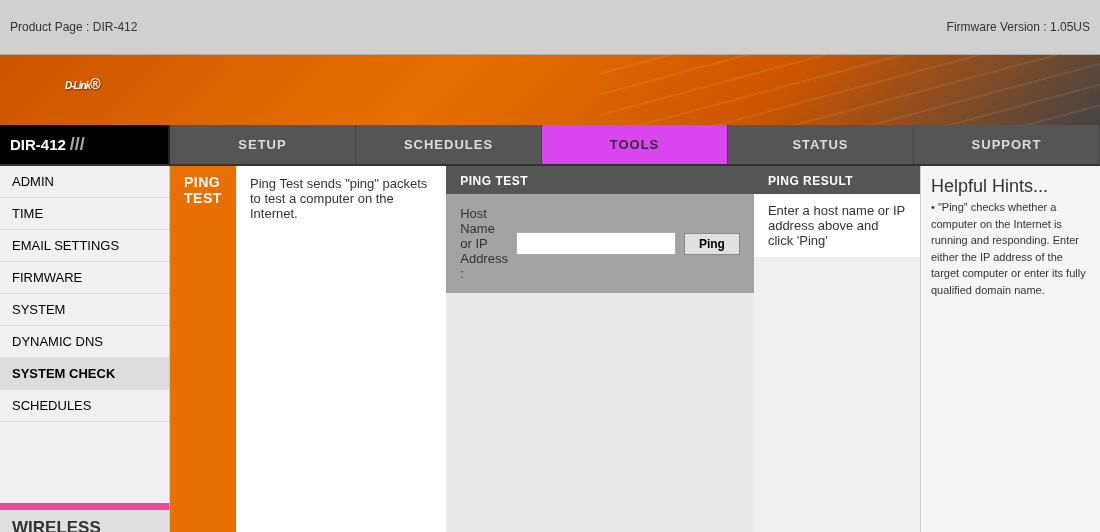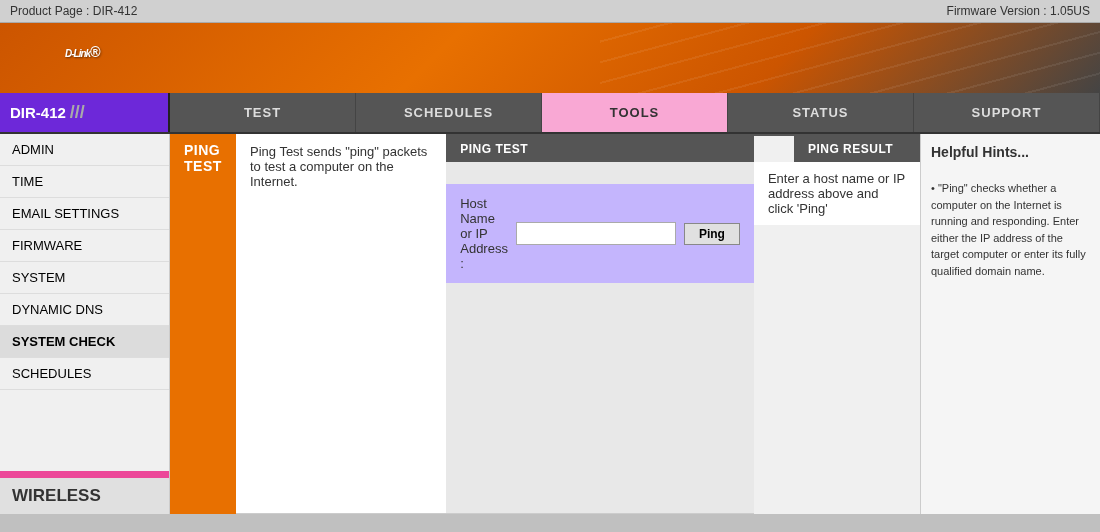--- a/index.html
+++ b/index.html
@@ -1,21 +1,21 @@
 <!DOCTYPE html>
 <html><head>
   <meta charset="utf-8">
   <style>
     * { margin: 0; padding: 0; box-sizing: border-box; }
     body { width: 1100px; height: 532px; font-family: Arial, sans-serif; font-size: 13px; overflow: hidden; background: #c0c0c0; }
 
     
     .top-bar {
       display: flex; justify-content: space-between; align-items: center;
-      background: #d0d0d0; padding: 4px 10px; font-size: 12px; color: #333;
+      background: #d0d0d0; padding: 20px 10px; font-size: 12px; color: #333;
       border-bottom: 1px solid #aaa;
     }
 
     
     .header {
       background: linear-gradient(135deg, #cc5500 0%, #e87000 40%, #cc5500 70%, #444 100%);
       height: 70px; display: flex; align-items: center; padding-left: 20px;
       position: relative; overflow: hidden;
     }
     .header-logo {
@@ -33,30 +33,30 @@
         transparent, transparent 18px,
         rgba(255,255,255,0.07) 18px, rgba(255,255,255,0.07) 20px
       );
     }
 
     
     .nav-tabs {
       display: flex; background: #555; border-bottom: 2px solid #333;
     }
     .nav-tab-spacer {
-      width: 170px; background: #6d28d9; display: flex; align-items: center;
+      width: 170px; background: #000000; display: flex; align-items: center;
       padding-left: 10px; color: white; font-weight: bold; font-size: 15px;
       border-right: 2px solid #222;
     }
     .nav-tab {
       flex: 1; text-align: center; padding: 12px 0; color: #ddd; font-weight: bold;
       font-size: 13px; cursor: pointer; letter-spacing: 1px; background: #555;
       border-right: 1px solid #444;
     }
-    .nav-tab.active { background: #f9a8d4; color: #333; border-bottom: none; }
+    .nav-tab.active { background: #d946ef; color: #333; border-bottom: none; }
 
     
     .main-container { display: flex; height: 380px; }
 
     
     .sidebar {
       width: 170px; background: #f0f0f0; border-right: 1px solid #ccc;
       display: flex; flex-direction: column;
     }
     .sidebar-item {
@@ -82,47 +82,46 @@
     
     .ping-test-section {
       background: #e8e8e8; border-top: 2px solid #555; border-bottom: 1px solid #ccc;
     }
     .ping-test-header {
       background: #555; padding: 6px 14px; font-weight: bold; color: white;
       font-size: 12px; letter-spacing: 0.5px;
     }
     .ping-test-body {
       padding: 12px 14px; display: flex; align-items: center; gap: 8px;
-      background: #c4b5fd;
-      margin-top: 22px;
+      background: #a3a3a3;
     }
     .ping-label { font-size: 13px; color: #333; }
     .ping-input {
       width: 160px; padding: 3px 5px; border: 1px solid #aaa; font-size: 13px;
       background: white;
     }
     .ping-button {
       padding: 3px 14px; background: #e0e0e0; border: 1px solid #888;
       font-size: 12px; cursor: pointer; font-weight: bold;
     }
 
     
     .ping-result-section { background: #f0f0f0; border-top: 2px solid #555; }
     .ping-result-header {
       background: #555; padding: 6px 14px; font-weight: bold; color: white;
-      font-size: 12px; letter-spacing: 0.5px; margin-left: 40px;
+      font-size: 12px; letter-spacing: 0.5px;
     }
     .ping-result-body { padding: 9px 14px; font-size: 13px; color: #333; background: white; }
 
     
     .hints-panel {
       width: 180px; background: #f5f5f5; padding: 10px; border-left: 1px solid #ccc;
       font-size: 11px; color: #333;
     }
-    .hints-title { font-weight: bold; font-size: 14px; margin-bottom: 20px; }
+    .hints-title { font-weight: normal; font-size: 18px; margin-bottom: 2px; }
     .hints-text { line-height: 1.5; }
 
     
     .content-wrapper { position: relative; flex: 1; display: flex; flex-direction: column; }
     .watermark {
       position: absolute; top: 50%; left: 50%; transform: translate(-50%, -50%);
       font-size: 80px; font-weight: bold; color: rgba(200,200,200,0.3);
       white-space: nowrap; pointer-events: none; z-index: 0; font-style: italic;
     }
     .content-front { position: relative; z-index: 1; flex: 1; display: flex; flex-direction: row; }
@@ -139,21 +138,21 @@
   <div class="header-logo">
     <span>D-Link</span><span style="font-size:14px; vertical-align:super;">®</span>
   </div>
 </div>
 
 <div class="nav-tabs">
   <div class="nav-tab-spacer">
     <span>DIR-412</span>
     <span style="margin-left:4px; font-size:18px; color:#aaa;">///</span>
   </div>
-  <div class="nav-tab">TEST</div>
+  <div class="nav-tab">SETUP</div>
   <div class="nav-tab">SCHEDULES</div>
   <div class="nav-tab active">TOOLS</div>
   <div class="nav-tab">STATUS</div>
   <div class="nav-tab">SUPPORT</div>
 </div>
 
 <div class="main-container">
 
   <div class="sidebar">
     <div class="sidebar-item">ADMIN</div>

